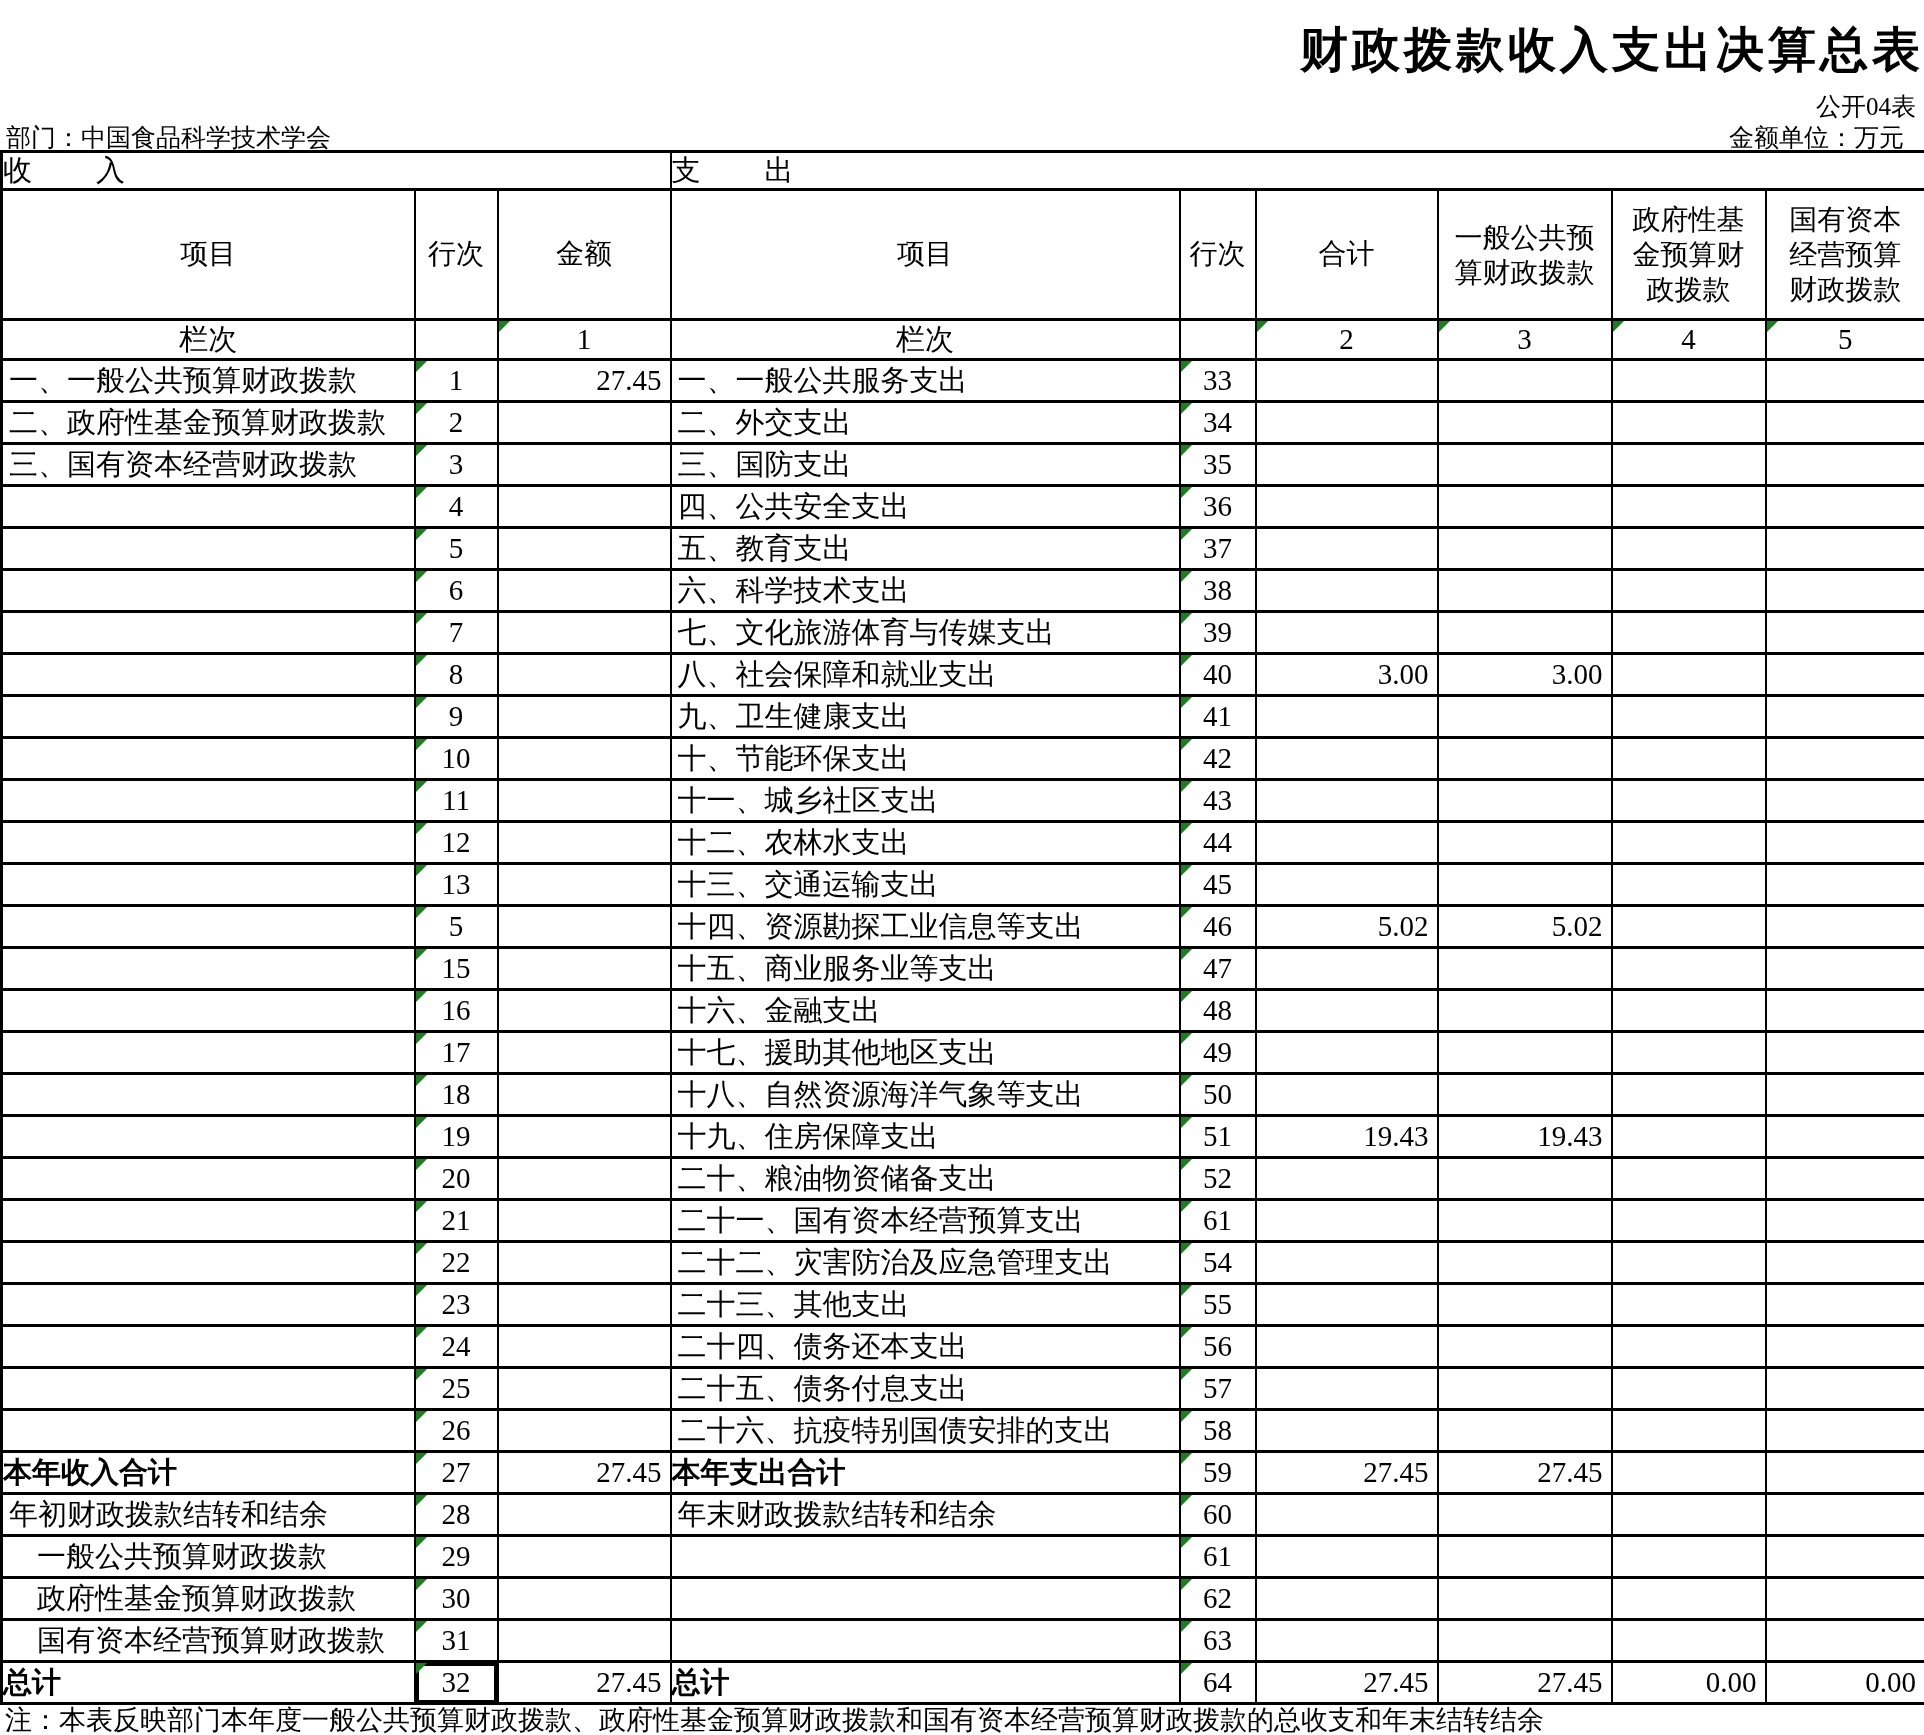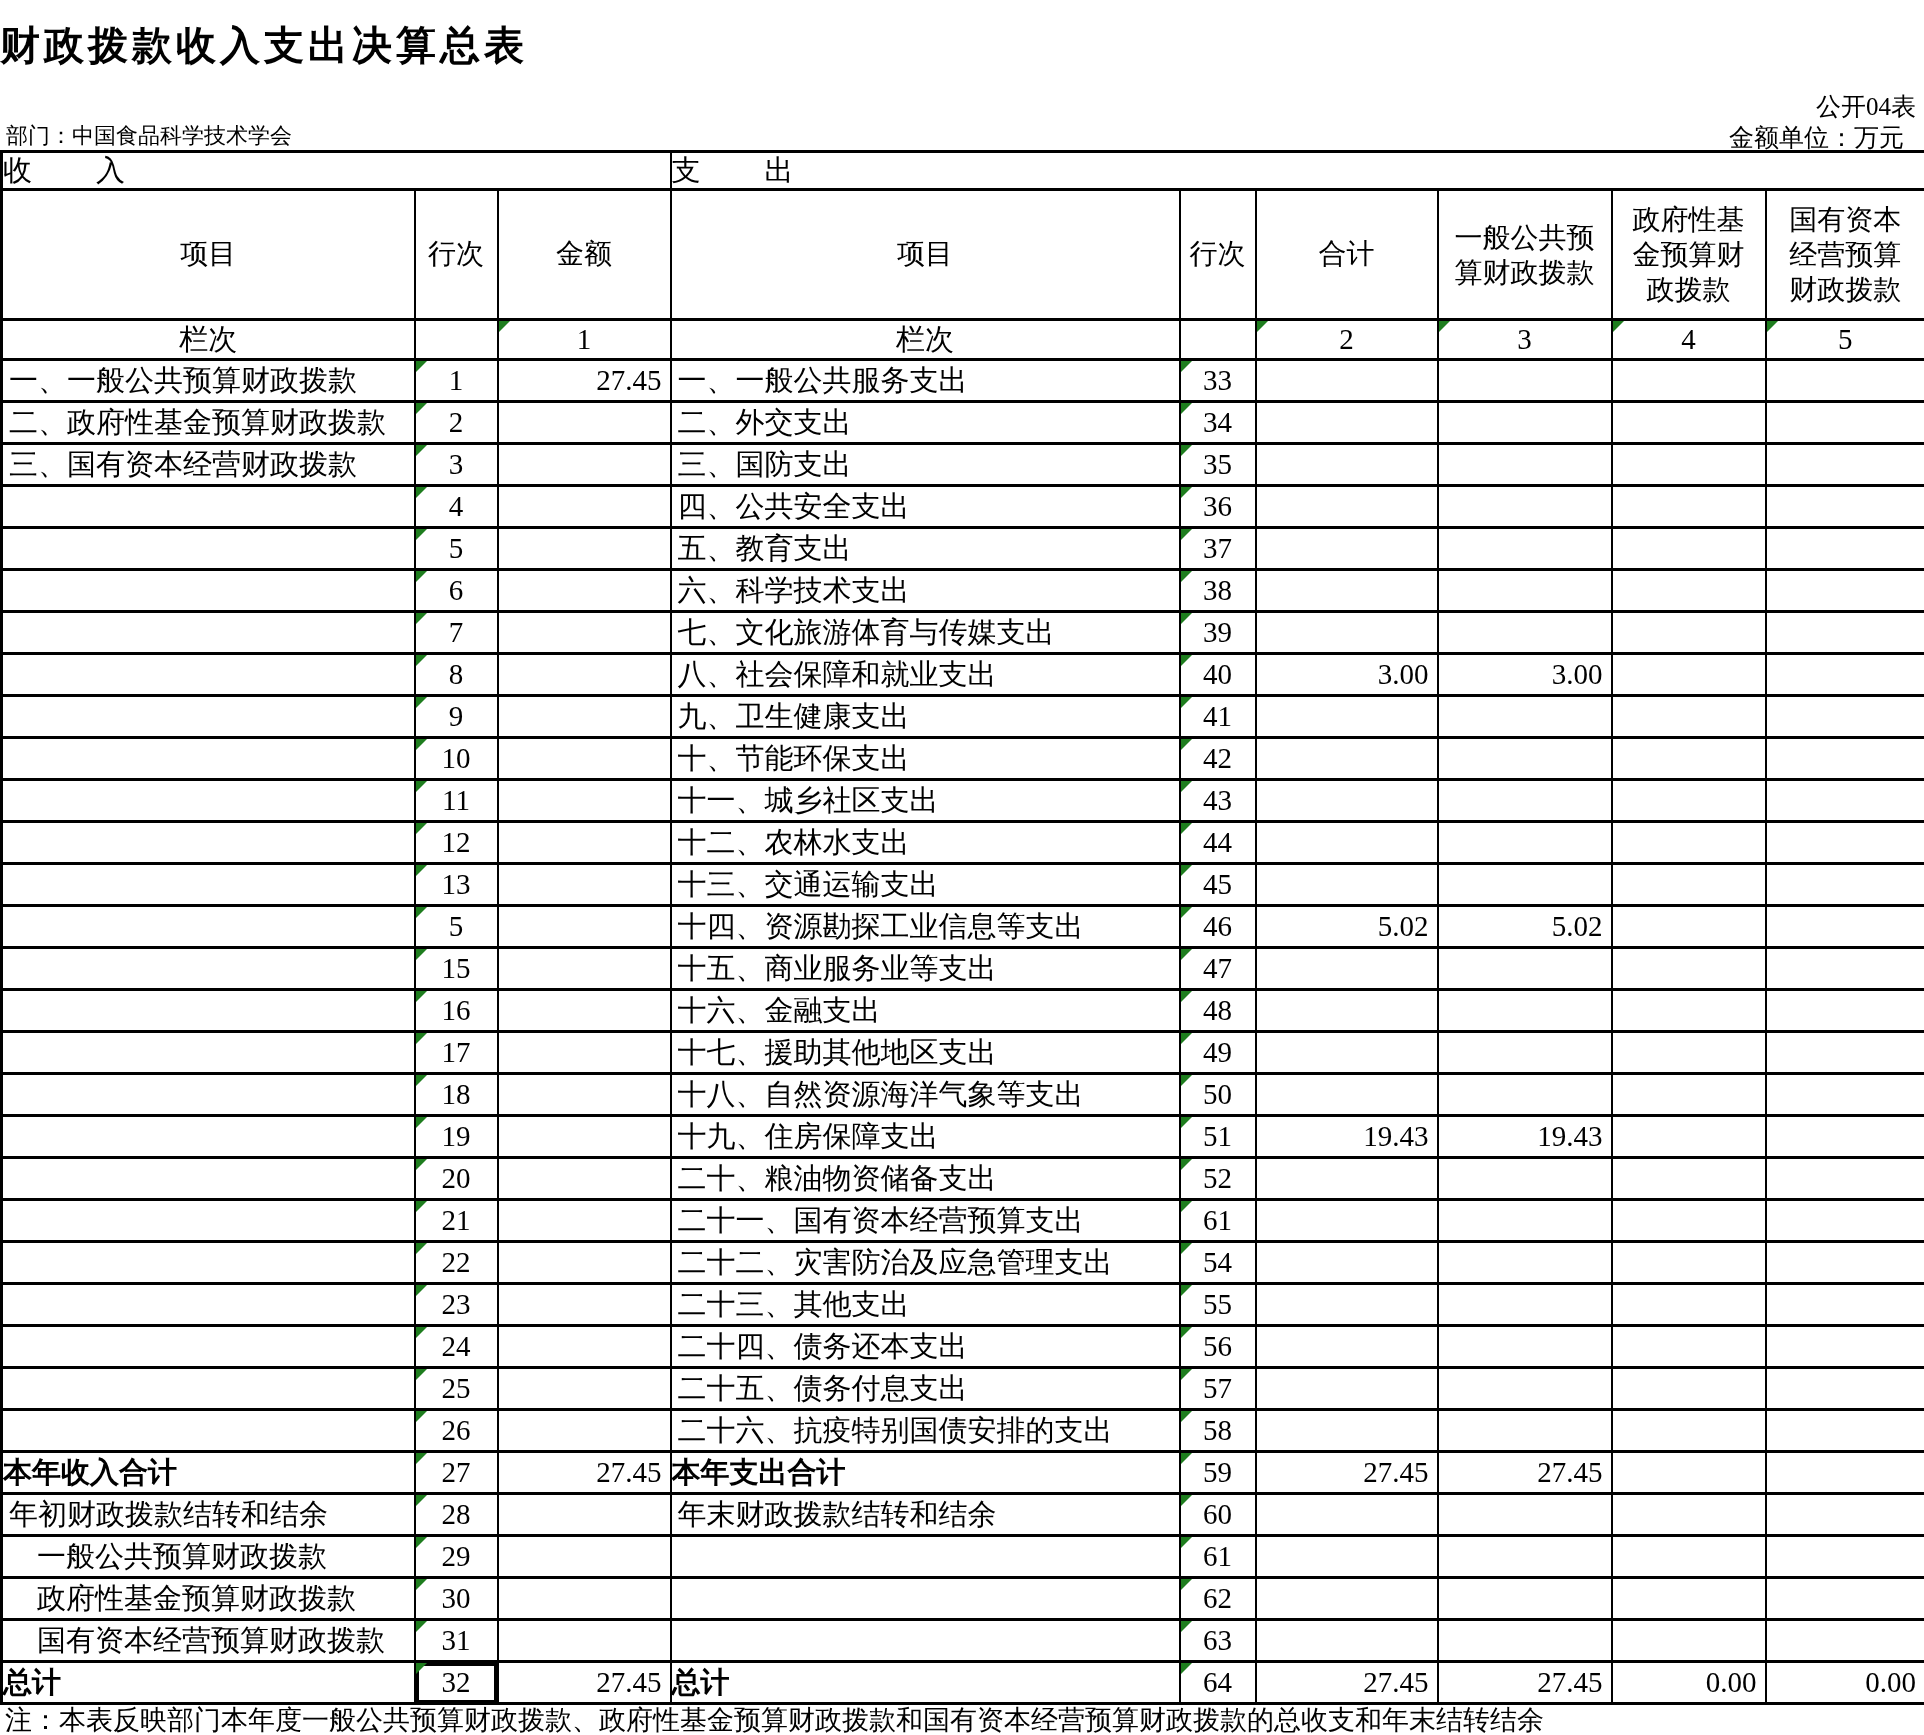--- a/index.html
+++ b/index.html
@@ -2,25 +2,25 @@
 <html style="--flag: #1e7d1e;"><head>
 <meta charset="utf-8">
 <style>
   html,body{margin:0;padding:0;}
   body{
     width:1924px;height:1735px;overflow:hidden;background:#fff;color:#000;
     font-family:"Liberation Serif","DejaVu Serif",serif;position:relative;
   }
   .page{position:absolute;inset:0;}
   .title{
-    position:absolute;top:18px;left:0;width:1924px;text-align:left;
-    font-size:40px;font-weight:bold;letter-spacing:4px;
+    position:absolute;top:18px;left:0;width:1924px;text-align:right;
+    font-size:48px;font-weight:bold;letter-spacing:4px;
   }
   .form-no{position:absolute;top:90px;right:8px;font-size:25px;}
-  .dept{position:absolute;top:121px;left:6px;font-size:22px;}
+  .dept{position:absolute;top:121px;left:6px;font-size:25px;}
   .unit{position:absolute;top:121px;right:20px;font-size:25px;}
   table.sheet{
     position:absolute;top:150px;left:0;width:1924px;
     border-collapse:collapse;table-layout:fixed;
     border:3px solid #000;
   }
   td{
     border-left:2px solid #000;border-right:2px solid #000;
     border-top:3px solid #000;border-bottom:3px solid #000;
     position:relative;overflow:hidden;white-space:nowrap;

